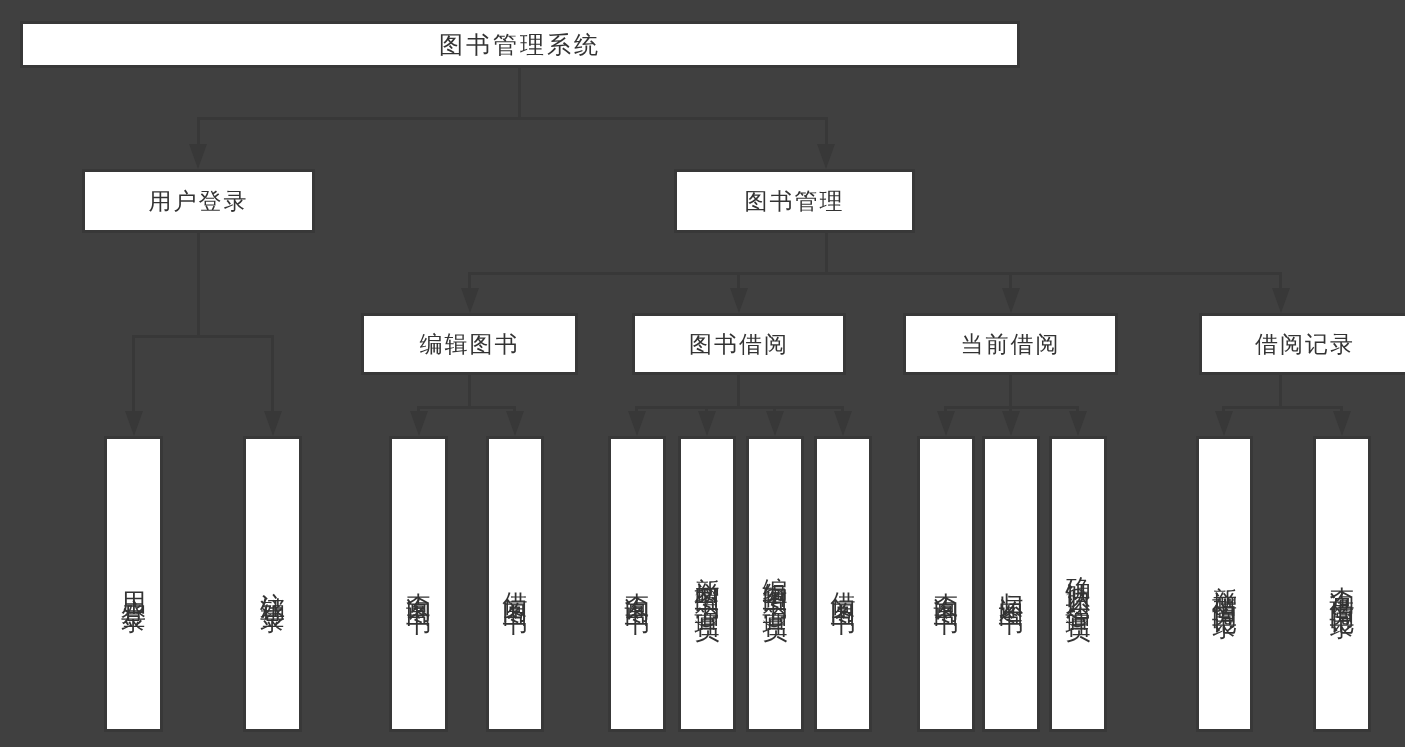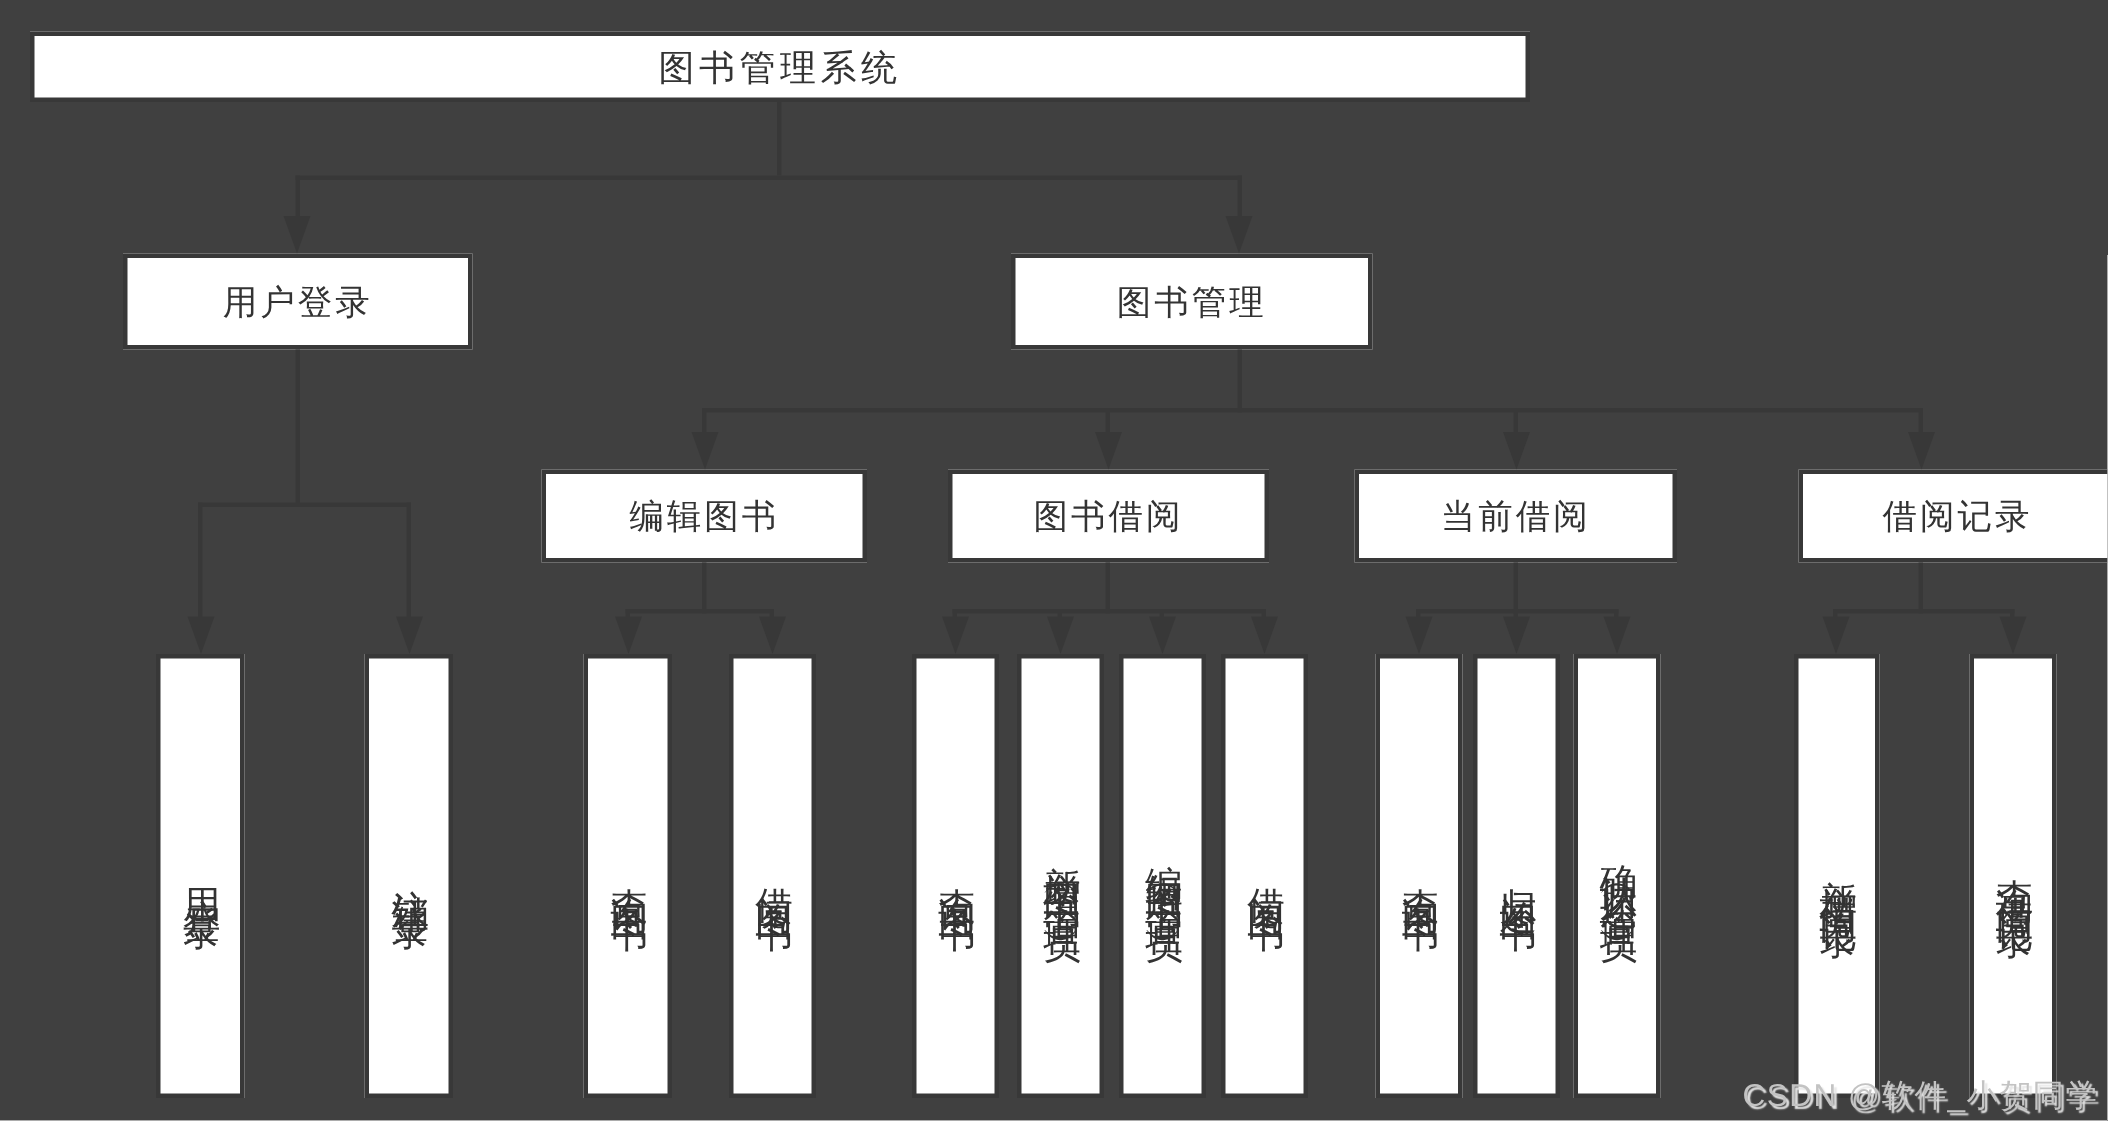--- a/index.html
+++ b/index.html
@@ -178,15 +178,14 @@
   <div class="arrow" style="left:1002px;top:411px"></div>
   <div class="arrow" style="left:1069px;top:411px"></div>
 
   <div class="line v" style="left:1279px;top:375px;height:34px"></div>
   <div class="line h" style="left:1222px;top:406px;width:121px"></div>
   <div class="line v" style="left:1222px;top:406px;height:10px"></div>
   <div class="line v" style="left:1340px;top:406px;height:10px"></div>
   <div class="arrow" style="left:1215px;top:411px"></div>
   <div class="arrow" style="left:1333px;top:411px"></div>
 
-  <div class="watermark">CSDN @软件_小贺同学</div>
 
 </div>
 
 </body></html>

